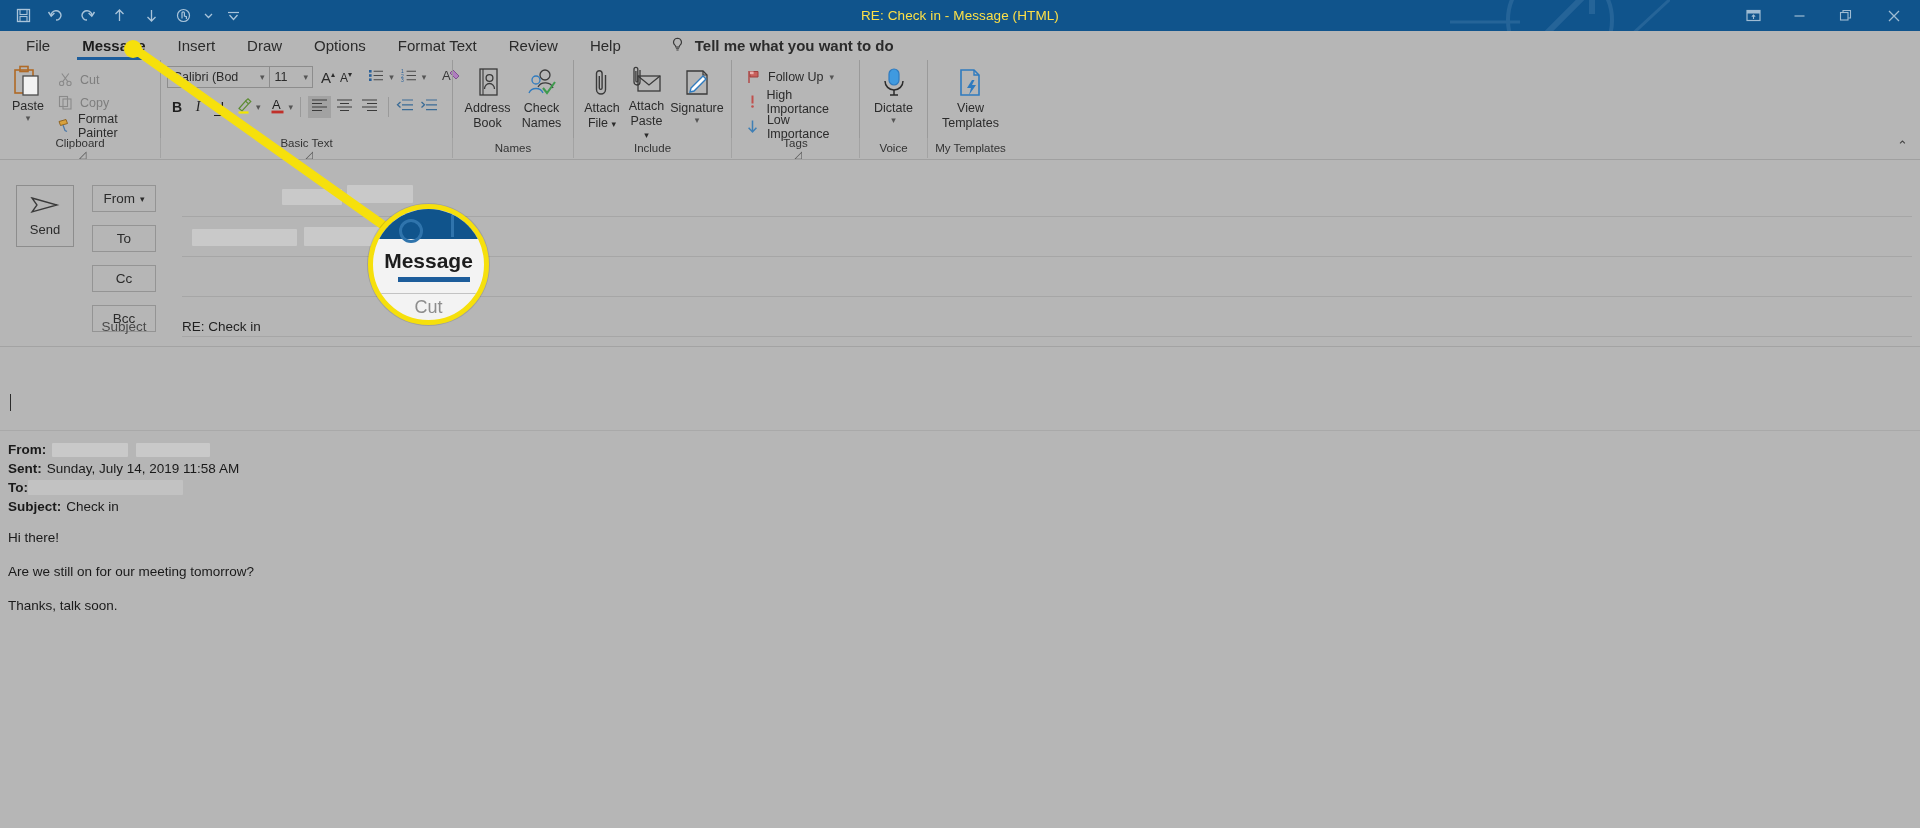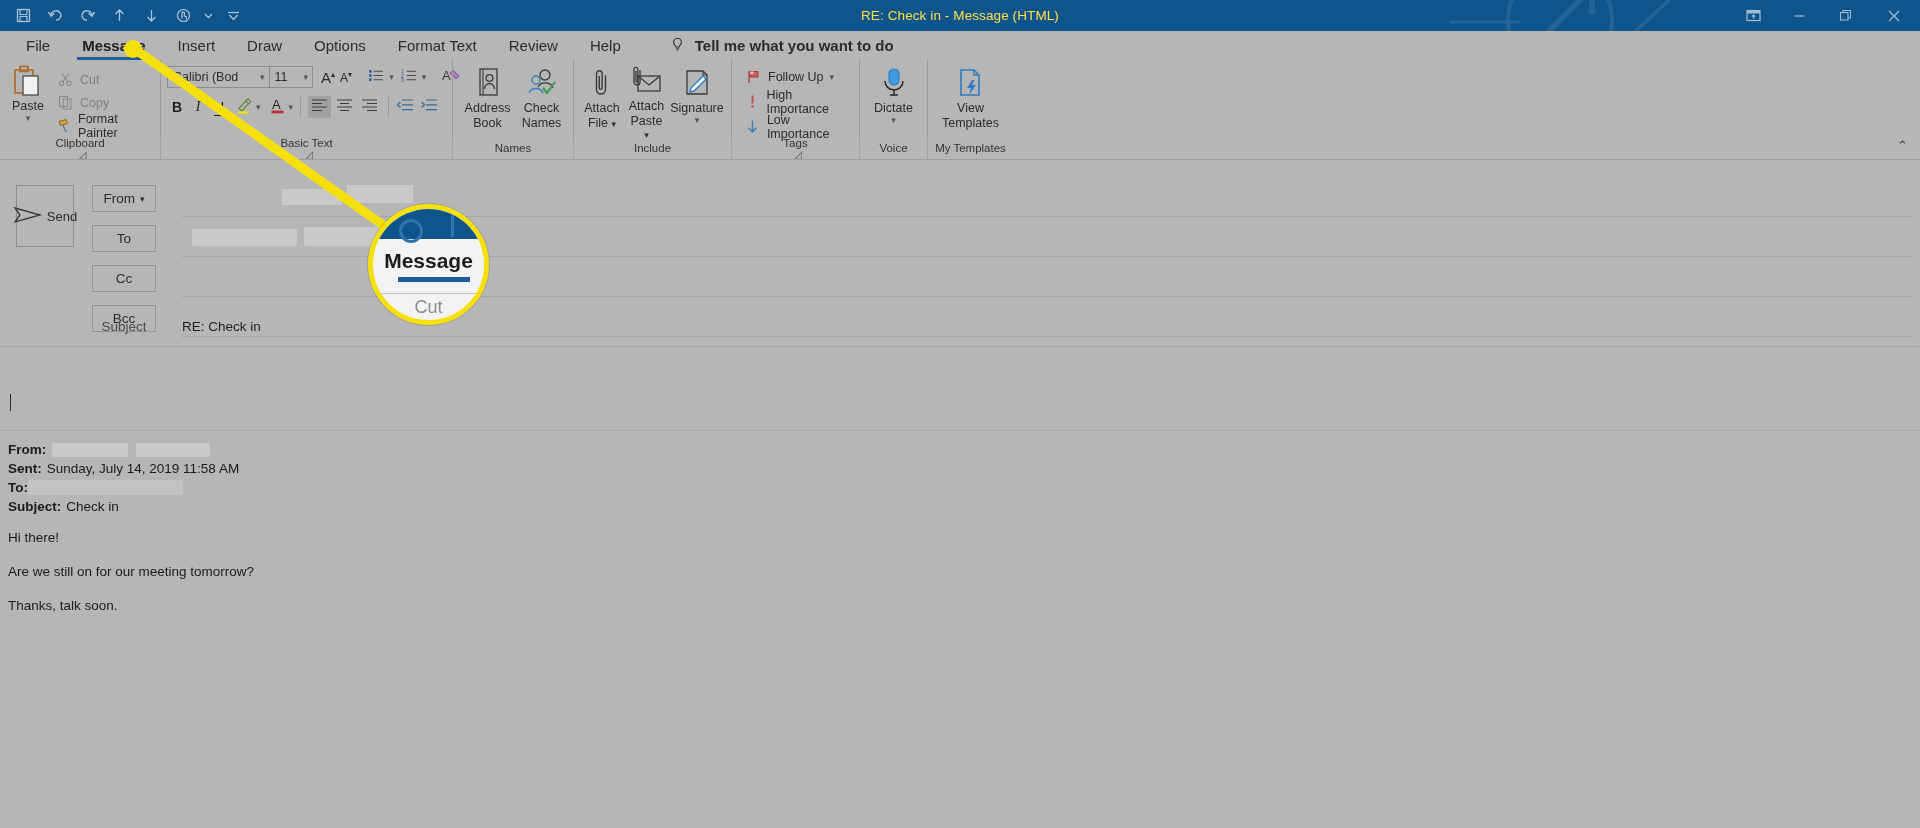--- a/index.html
+++ b/index.html
@@ -88,21 +88,21 @@
   }
   .lblcell + .lblcell { border-left: 1px solid #a3a3a3; }
   .dlg { font-size: 10px; color: #555; margin-left: 5px; }
   .ribbon-line { position: absolute; top: 99px; left: 0; width: 1920px; height: 1px; background: #a0a0a0; }
   .collapse-caret { position: absolute; right: 12px; top: 78px; font-size: 13px; color: #444; }
 
   
   .compose { position: absolute; top: 162px; left: 0; width: 1920px; height: 208px; }
   .sendbtn {
     position: absolute; left: 16px; top: 23px; width: 58px; height: 62px;
-    border: 1px solid #8d8d8d; display: flex; 
+    border: 1px solid #8d8d8d; display: flex; flex-direction: column;
     align-items: center; justify-content: center; gap: 4px;
     font-size: 13px; color: #2b2b2b;
   }
   .fieldrow { position: absolute; left: 92px; height: 27px; }
   .fieldbtn {
     position: absolute; left: 0; top: 0; width: 64px; height: 27px;
     border: 1px solid #949494; display: flex; align-items: center; justify-content: center;
     gap: 5px; font-size: 13.5px; color: #2b2b2b; background: transparent;
   }
   .fieldline {

